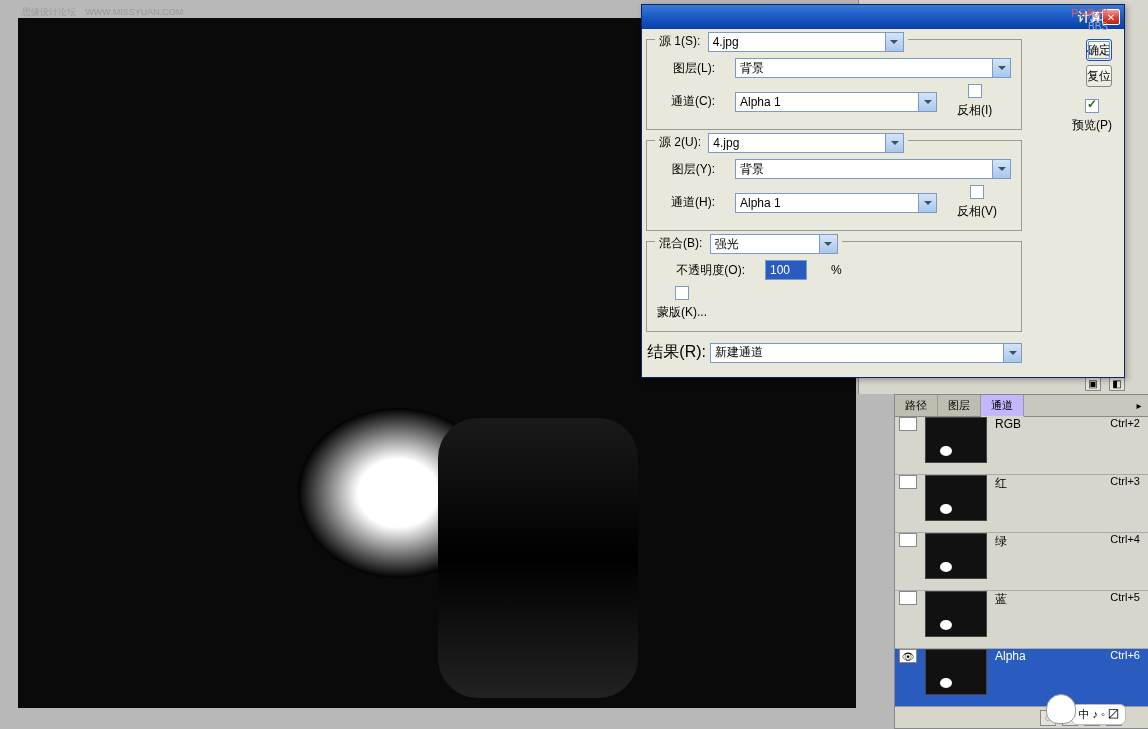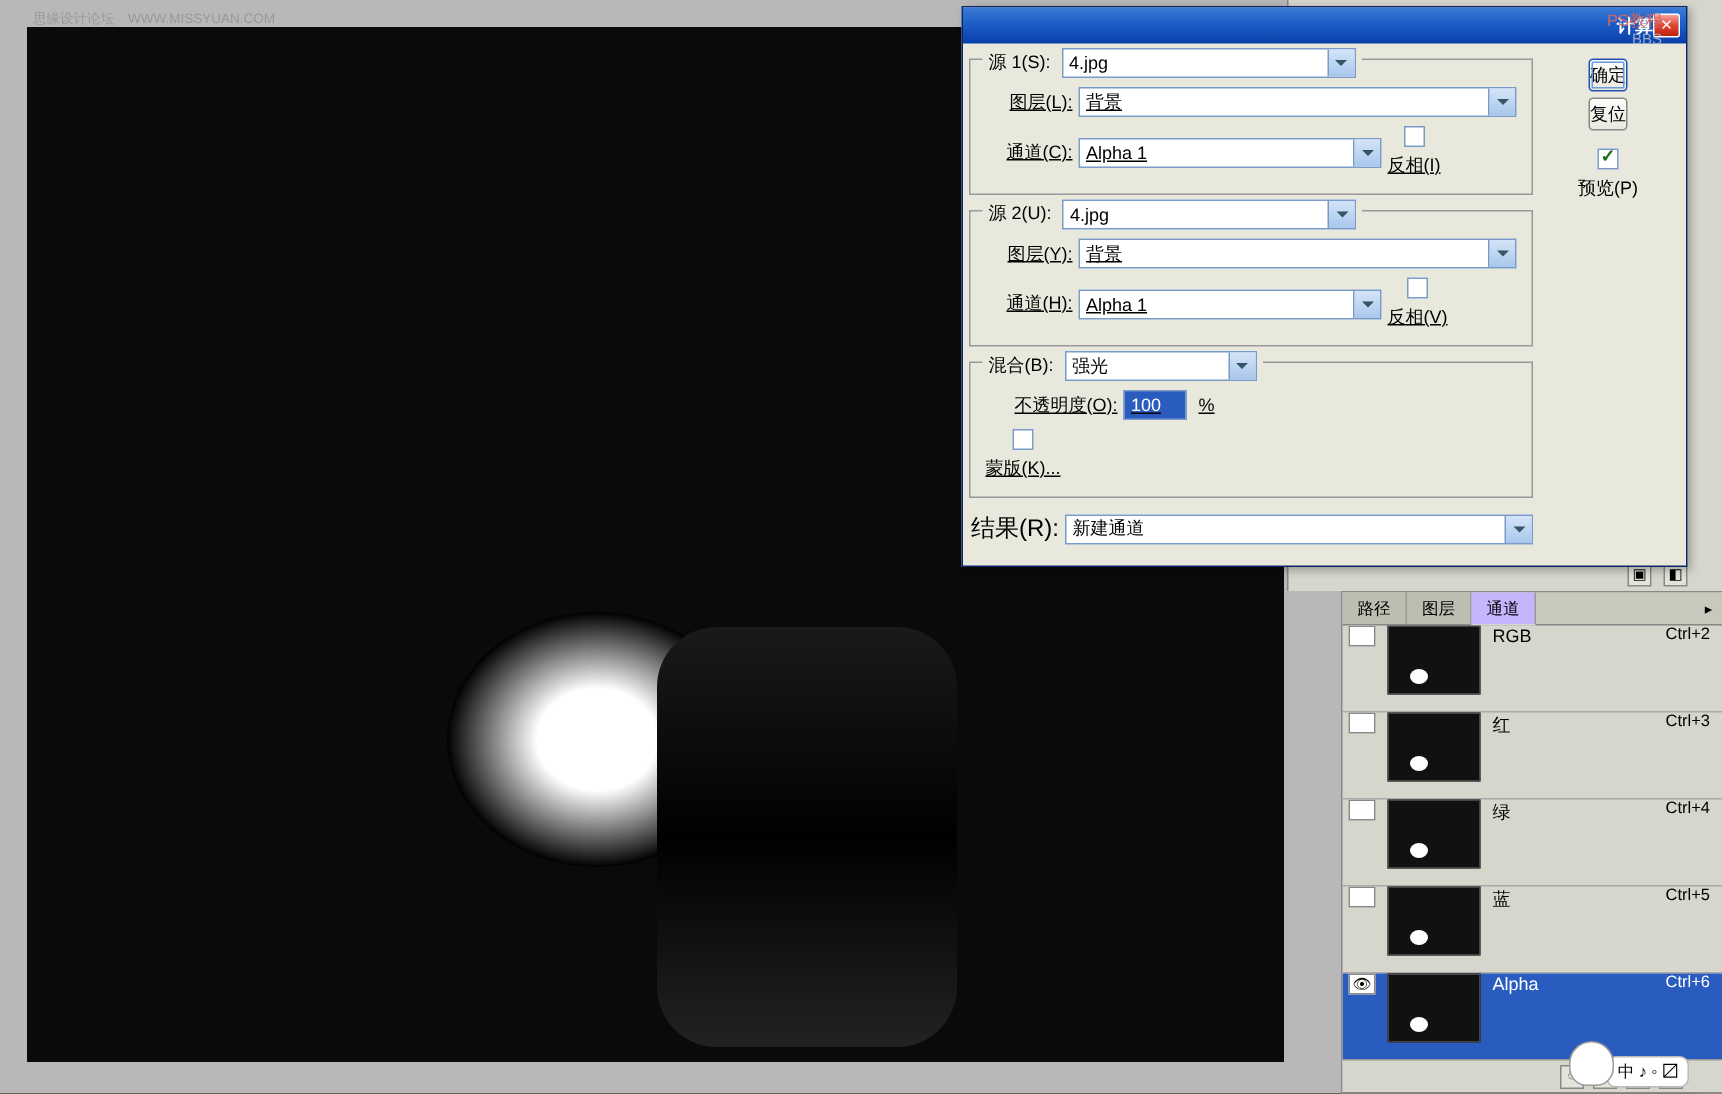--- a/index.html
+++ b/index.html
@@ -14,25 +14,25 @@
 .canvas-area .glow { position: absolute; top: 390px; left: 280px; width: 200px; height: 170px; background: radial-gradient(ellipse 100px 85px at center, #fff 0%, #fff 40%, #aaa 60%, #000 100%); border-radius: 50%; }
 .canvas-area .cup-shadow { position: absolute; top: 400px; left: 420px; width: 200px; height: 280px; background: linear-gradient(180deg, #1a1a1a 0%, #000 50%, #222 100%); border-radius: 40px; }
 
 .dialog { position: absolute; top: 4px; left: 641px; width: 484px; background: #e8e8dd; border: 1px solid #0a246a; box-shadow: 2px 2px 6px rgba(0,0,0,0.3); z-index: 50; }
 .titlebar { height: 24px; background: linear-gradient(180deg, #3a7bd5 0%, #1c5dc8 45%, #0a3fa8 100%); display: flex; align-items: center; padding: 0 4px 0 8px; text-align: right; }
 .titlebar .title { color: #fff; font-size: 12px; font-weight: bold; flex: 1; }
 .titlebar .close { width: 18px; height: 16px; background: linear-gradient(180deg, #f5a09a 0%, #e04530 50%, #c02010 100%); border: 1px solid #fff; border-radius: 2px; color: #fff; font-size: 10px; display: flex; align-items: center; justify-content: center; cursor: pointer; }
 
 .dialog-body { padding: 10px 12px 14px 4px; display: flex; gap: 10px; }
 .left-side { flex: 1; }
-.right-side { width: 80px; display: flex; flex-direction: column; gap: 4px; align-items: center; }
+.right-side { width: 80px; display: flex; flex-direction: column; gap: 4px; align-items: flex-end; }
 
 .group { border: 1px solid #999; padding: 10px 10px 10px 10px; margin-bottom: 10px; position: relative; }
 .group-label { position: absolute; top: -8px; left: 8px; background: #e8e8dd; padding: 0 4px; font-size: 12px; }
-.row { display: flex; align-items: center; margin-bottom: 6px; gap: 4px; text-decoration: underline; }
+.row { display: flex; align-items: center; margin-bottom: 6px; gap: 20px; }
 .row:last-child { margin-bottom: 0; }
 .row label { width: 58px; text-align: right; font-size: 12px; }
 .combo { flex: 1; height: 20px; border: 1px solid #7a9ac7; background: #fff; font-size: 12px; padding: 0 4px; display: flex; align-items: center; position: relative; }
 .combo .arrow { position: absolute; right: 0; top: 0; width: 18px; height: 18px; background: linear-gradient(180deg, #d5e4f7 0%, #a8c7ec 100%); border-left: 1px solid #7a9ac7; display: flex; align-items: center; justify-content: center; }
 .combo .arrow::after { content: ""; border-left: 4px solid transparent; border-right: 4px solid transparent; border-top: 4px solid #356; }
 .check { display: flex; align-items: center; gap: 4px; font-size: 12px; flex-direction: column; }
 .check input { width: 14px; height: 14px; border: 1px solid #7a9ac7; background: #fff; appearance: none; position: relative; }
 .check input:checked::after { content: "✓"; position: absolute; top: -3px; left: 1px; font-size: 12px; color: #1a6b1a; font-weight: bold; }
 
 .textnum { width: 42px; height: 20px; border: 1px solid #7a9ac7; background: #fff; font-size: 12px; padding: 0 4px; text-align: left; color: #000; }

